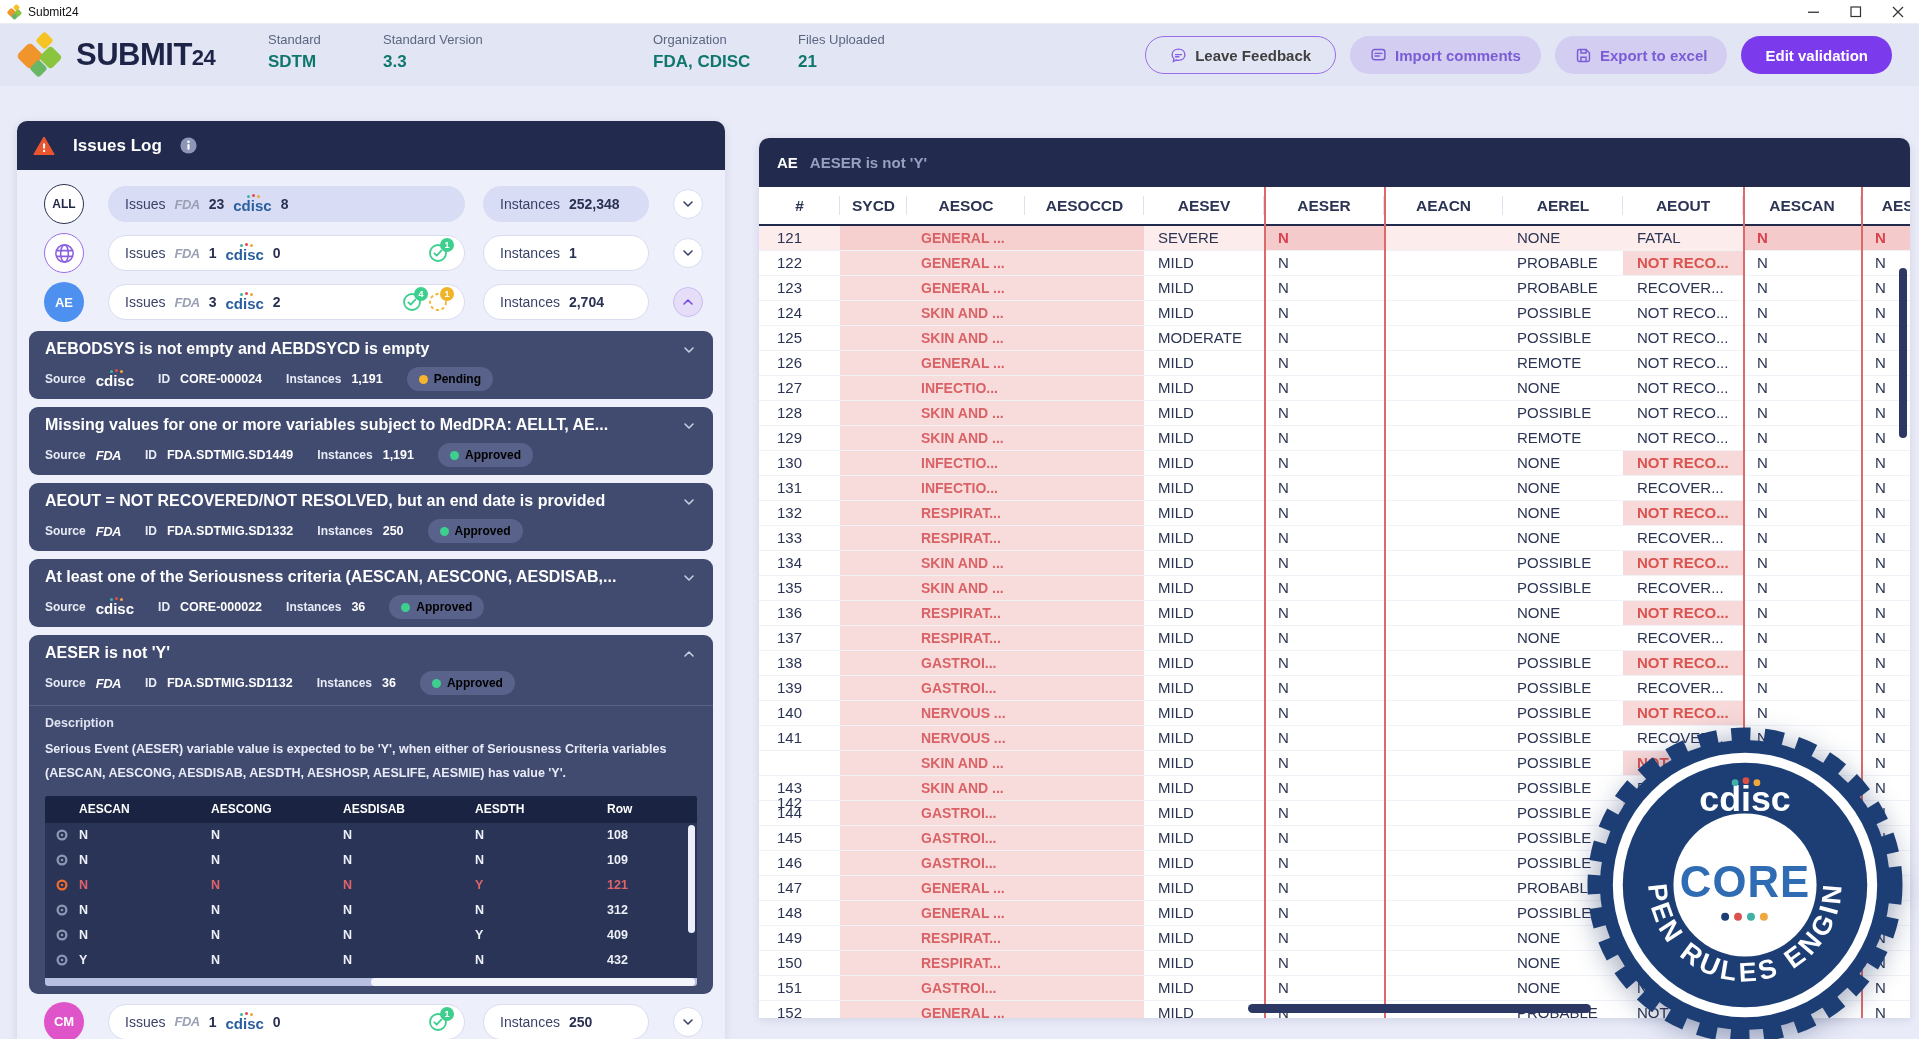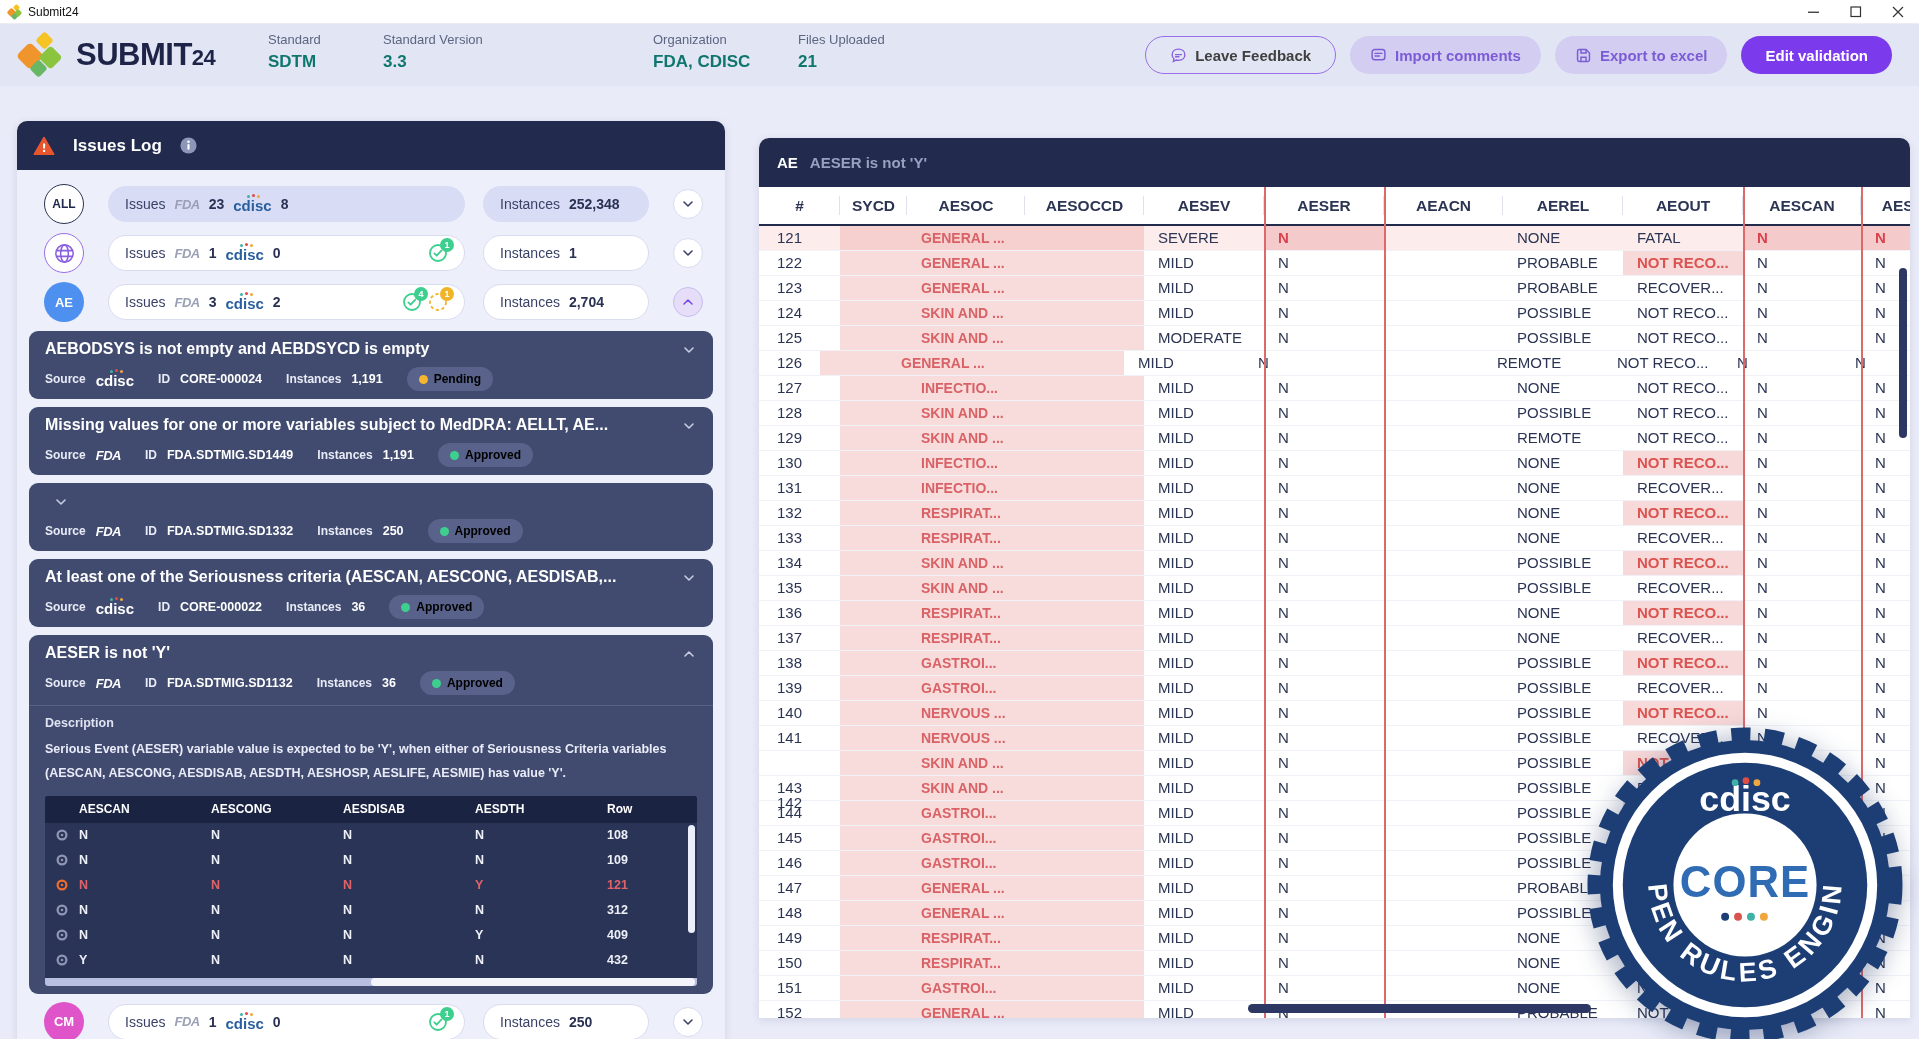--- a/index.html
+++ b/index.html
@@ -353,20 +353,21 @@
           <span class="meta-label inst-lab">Instances</span>
           <b class="meta-val">1,191</b>
           <span class="status-pill">
             <i class="dot" style="background: rgb(62, 207, 142);"></i>
             <span>Approved</span>
           </span>
         </div>
       </div>
       <div class="card">
         <div class="card-head">
+          <div class="card-title">AEOUT = NOT RECOVERED/NOT RESOLVED, but an end date is provided</div>
           <span class="card-chev"><svg width="16" height="16" viewBox="0 0 24 24">
               <path d="M6 9l6 6 6-6" fill="none" stroke="currentColor" stroke-width="2.4" stroke-linecap="round" stroke-linejoin="round"></path>
             </svg></span>
         </div>
         <div class="card-meta">
           <span class="meta-label">Source</span>
           <span class="fda-logo white">FDA</span>
           <span class="meta-label id">ID</span>
           <b class="meta-val">FDA.SDTMIG.SD1332</b>
           <span class="meta-label inst-lab">Instances</span>
@@ -633,21 +634,21 @@
         <div class="td td-soccd pinkcol" style="width: 119px;"></div>
         <div class="td td-sev" style="width: 120px;">MODERATE</div>
         <div class="td td-ser" style="width: 120px;">N</div>
         <div class="td td-acn" style="width: 119px;"></div>
         <div class="td td-rel" style="width: 120px;">POSSIBLE</div>
         <div class="td td-out" style="width: 120px;">NOT RECO...</div>
         <div class="td td-scan" style="width: 118px;">N</div>
         <div class="td td-scong" style="width: 120px;">N</div>
       </div>
       <div class="tr">
-        <div class="td td-n" style="width: 61px;">126</div>
+        <div class="td td-n" style="width: 81px;">126</div>
         <div class="td td-sycd pinkcol" style="width: 67px;"></div>
         <div class="td td-soc pinkcol soc-red" style="width: 118px;">GENERAL ...</div>
         <div class="td td-soccd pinkcol" style="width: 119px;"></div>
         <div class="td td-sev" style="width: 120px;">MILD</div>
         <div class="td td-ser" style="width: 120px;">N</div>
         <div class="td td-acn" style="width: 119px;"></div>
         <div class="td td-rel" style="width: 120px;">REMOTE</div>
         <div class="td td-out" style="width: 120px;">NOT RECO...</div>
         <div class="td td-scan" style="width: 118px;">N</div>
         <div class="td td-scong" style="width: 120px;">N</div>

